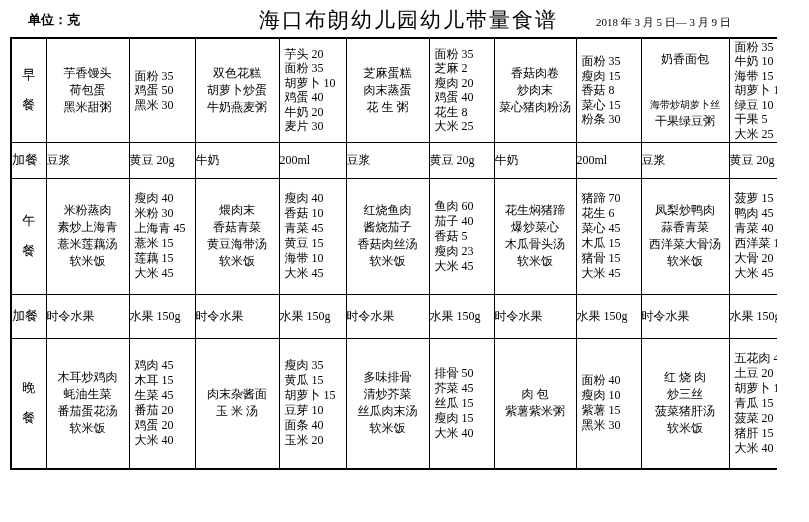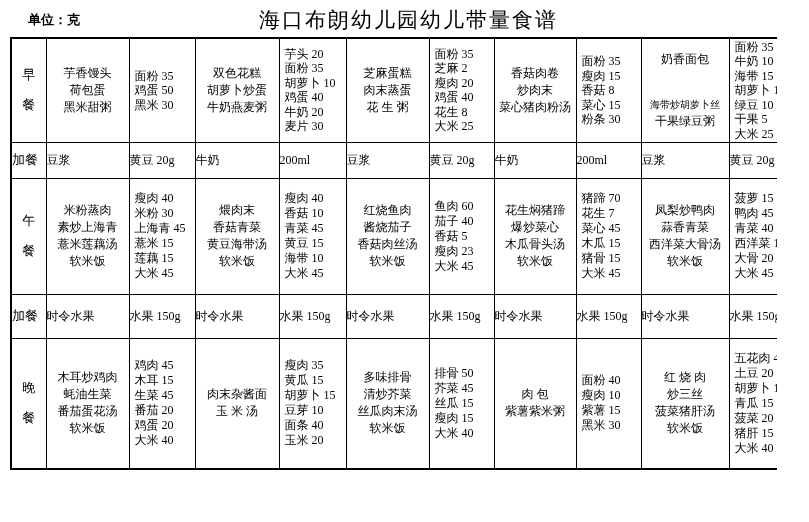--- a/index.html
+++ b/index.html
@@ -49,20 +49,21 @@
   
   td[data-name="cell-breakfast-fri-dishes"] .line:nth-child(2) { font-size:10px;margin-top:28px; }
 </style>
 </head>
 <body>
 
 <div class="page" data-name="menu-document-page">
 
   <div class="unit-label" data-name="unit-label">单位：克</div>
   <div class="page-title" data-name="page-title">海口布朗幼儿园幼儿带量食谱</div>
+  <div class="date-range" data-name="date-range">2018 年 3 月 5 日— 3 月 9 日</div>
 
   <table class="menu" data-name="menu-table">
     <colgroup>
       <col style="width:35px">
         <col style="width:83px">
         <col style="width:66px">
       <col style="width:84px">
         <col style="width:67px">
         <col style="width:83px">
       <col style="width:65px">
@@ -220,21 +221,21 @@
             <div class="line">大米 45</div>
           </td>
       <td class="dishes" data-name="cell-lunch-thu-dishes">
             <div class="line">花生焖猪蹄</div>
             <div class="line">爆炒菜心</div>
             <div class="line">木瓜骨头汤</div>
             <div class="line">软米饭</div>
           </td>
       <td class="amts" data-name="cell-lunch-thu-amounts">
             <div class="line">猪蹄 70</div>
-            <div class="line">花生 7</div>
+            <div class="line">花生 6</div>
             <div class="line">菜心 45</div>
             <div class="line">木瓜 15</div>
             <div class="line">猪骨 15</div>
             <div class="line">大米 45</div>
           </td>
       <td class="dishes" data-name="cell-lunch-fri-dishes">
             <div class="line">凤梨炒鸭肉</div>
             <div class="line">蒜香青菜</div>
             <div class="line">西洋菜大骨汤</div>
             <div class="line">软米饭</div>

